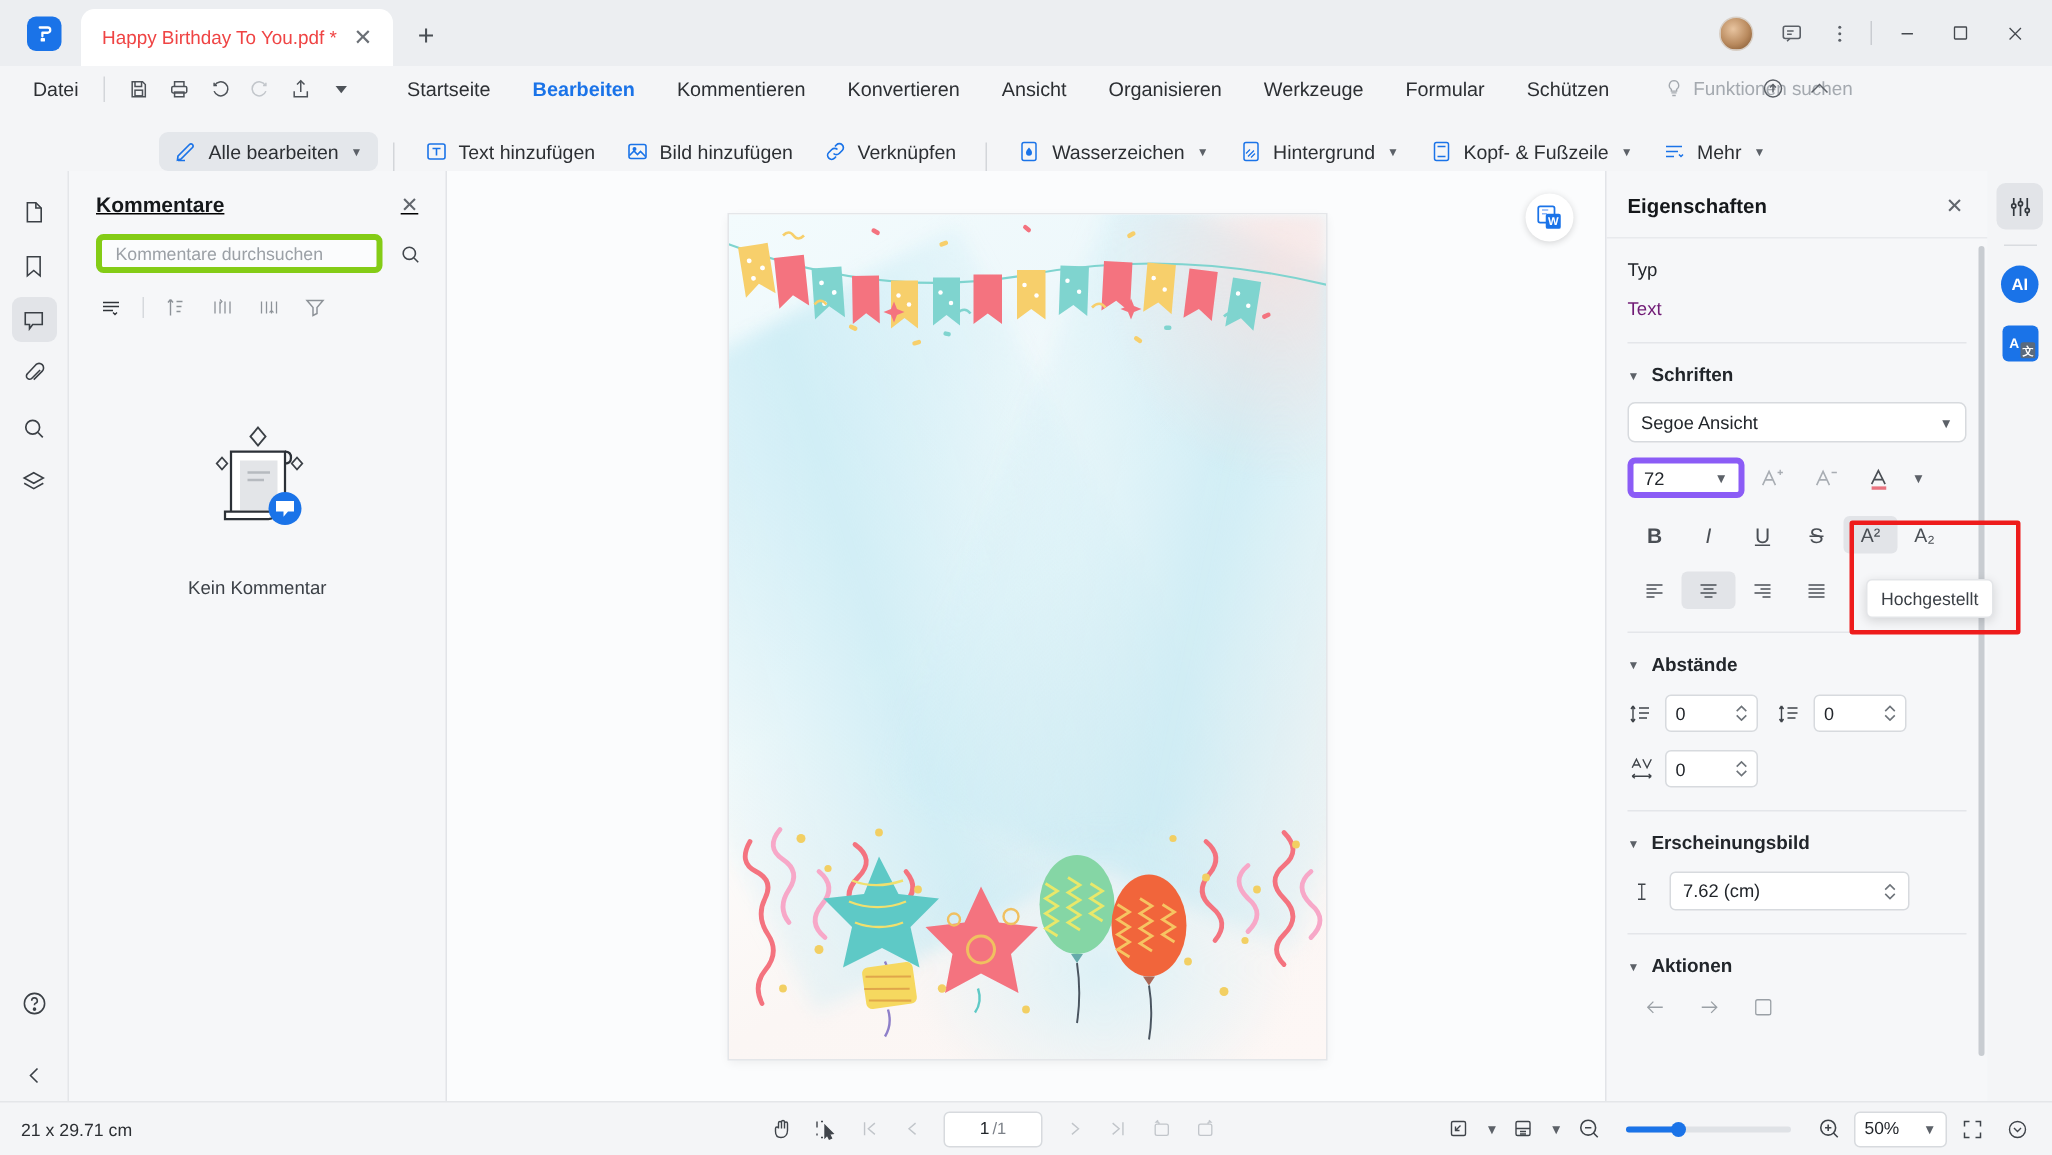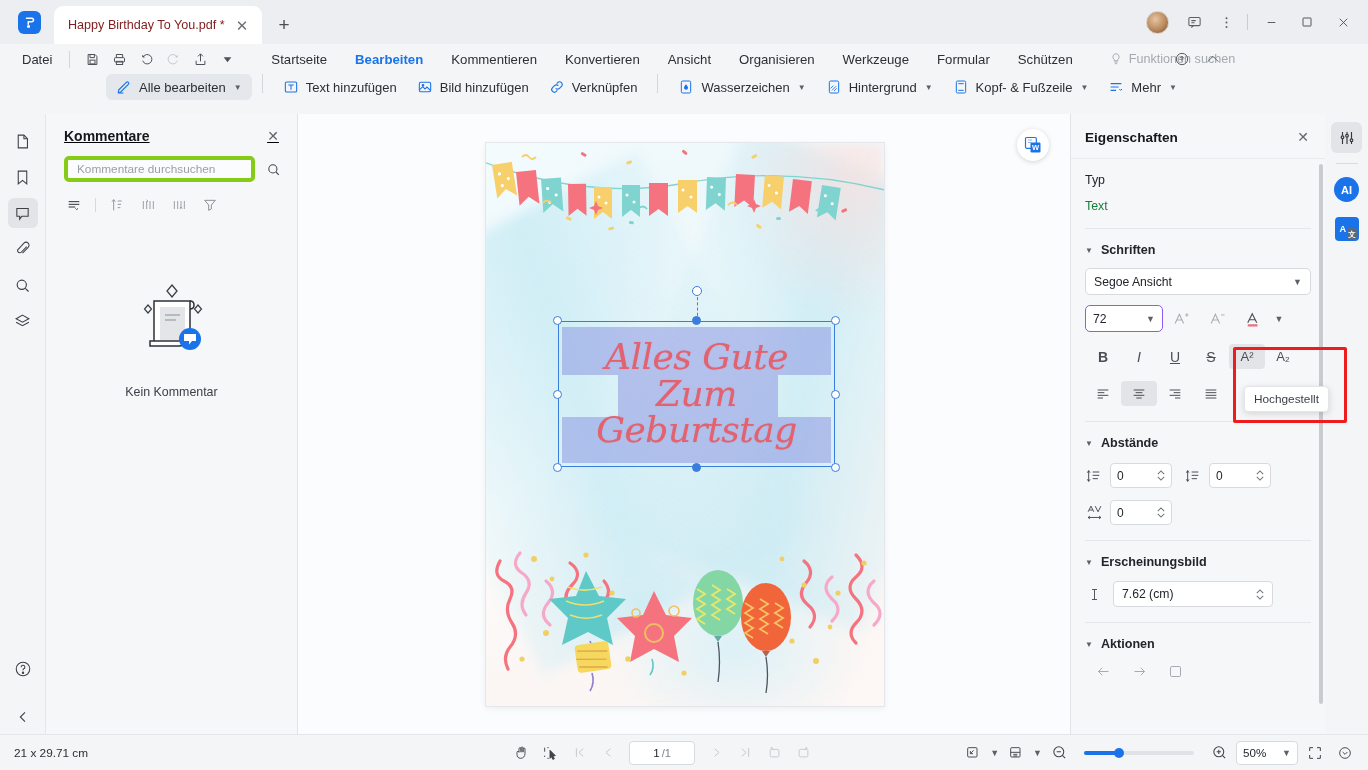--- a/index.html
+++ b/index.html
@@ -22,21 +22,21 @@
     width: 23px; height: 23px; border-radius: 6px; background: #1a73e8;
     display: flex; align-items: center; justify-content: center;
   }
   .app-logo svg { width: 14px; height: 14px; }
   .tab {
     position: absolute; left: 54px; top: 6px; width: 208px; height: 38px;
     background: #ffffff; border-radius: 9px 9px 0 0;
     display: flex; align-items: center; padding: 0 10px 0 14px;
   }
   .tab-title {
-    font-size: 12.6px; color: #7f1d1d; flex: 1; white-space: nowrap;
+    font-size: 12.6px; color: #ef4444; flex: 1; white-space: nowrap;
     overflow: hidden; text-overflow: ellipsis;
   }
   .tab-close { width: 20px; height: 20px; display:flex; align-items:center; justify-content:center;
     color:#6b7076; font-size: 15px; line-height: 1; border-radius: 4px; }
   .newtab {
     position: absolute; left: 272px; top: 12px; width: 24px; height: 24px;
     display: flex; align-items: center; justify-content: center;
     color: #4a4f55; font-size: 19px; line-height: 1; font-weight: 300;
   }
   .tb-right { position: absolute; right: 8px; top: 7px; display: flex; align-items: center; gap: 2px; }
@@ -66,21 +66,21 @@
   }
   .find {
     display: flex; align-items: flex-end; gap: 6px; margin-left: 22px; color: #a4a9af; font-size: 12.6px;
   }
   .menu-right { position: absolute; right: 10px; display: flex; gap: 4px; align-items: center; }
   .menu-right .qa { color: #5b6067; }
 
   
   .ribbon {
     position: absolute; top: 74px; left: 0; width: 1368px; height: 40px;
-    display: flex; align-items: flex-start; background: #f4f5f7; padding-left: 106px;
+    display: flex; align-items: flex-end; background: #f4f5f7; padding-left: 106px;
   }
   .rb {
     display: flex; align-items: center; gap: 7px; padding: 5px 10px; border-radius: 6px;
     font-size: 13px; color: #2c2f33; white-space: nowrap;
   }
   .rb.sel { background: #e4e7eb; }
   .rb .cv { color: #1a73e8; }
   .caret { font-size: 8px; color: #5c6168; margin-left: 1px; }
   .rsep { width: 1px; height: 19px; background: #d3d6da; margin: 0 10px; }
 
@@ -170,32 +170,32 @@
   
   .props {
     position: absolute; left: 1070px; top: 114px; width: 255px; height: 620px;
     background: #f6f7f9; border-left: 1px solid #e2e4e8;
   }
   .pp-head { display: flex; align-items: center; padding: 13px 12px 11px 14px; border-bottom: 1px solid #e8eaed; }
   .pp-title { font-size: 13.6px; color: #15181b; flex: 1; font-weight: 600; }
   .pp-close { width: 20px; height: 20px; display: flex; align-items: center; justify-content: center; color: #61666d; font-size: 14px; }
   .pp-body { padding: 0 14px 0 14px; position: relative; }
   .pp-label { font-size: 12.4px; color: #22262b; margin-top: 14px; }
-  .pp-value { font-size: 12.4px; color: #15803d; margin-top: 12px; }
+  .pp-value { font-size: 12.4px; color: #701a75; margin-top: 12px; }
   .pp-hr { height: 1px; background: #e4e6ea; margin: 15px 0 0 0; }
   .sect { display: flex; align-items: center; gap: 8px; margin-top: 14px; }
   .sect-caret { color: #5c6168; font-size: 8px; }
   .sect-title { font-size: 12.6px; color: #22262b; font-weight: 600; }
   .sel-ctl {
     margin-top: 11px; height: 27px; background: #fff; border: 1px solid #d7dade; border-radius: 5px;
     display: flex; align-items: center; padding: 0 8px; font-size: 12.2px; color: #22262b;
   }
   .sel-ctl .cap { margin-left: auto; color: #5c6168; font-size: 9px; }
   .font-row { display: flex; align-items: center; gap: 0px; margin-top: 10px; }
-  .size-ctl { width: 78px; height: 27px; background: #fff; border: 1px solid #8b5cf6; border-radius: 5px;
+  .size-ctl { width: 78px; height: 27px; background: #fff; border: 4px solid #8b5cf6; border-radius: 5px;
     display: flex; align-items: center; padding: 0 7px; font-size: 12.2px; color: #22262b; }
   .size-ctl .cap { margin-left: auto; color: #5c6168; font-size: 9px; }
   .fbtn { width: 36px; height: 27px; display: flex; align-items: center; justify-content: center; color: #a8adb3; }
   .fmt-row { display: flex; align-items: center; margin-top: 12px; }
   .fmt { width: 36px; height: 25px; display: flex; align-items: center; justify-content: center;
     color: #4a4f55; font-size: 14px; border-radius: 4px; }
   .fmt.on { background: #e2e4e8; }
   .fmt.gray { color: #9aa0a6; }
   .spacing-grid { display: flex; gap: 12px; margin-top: 13px; flex-wrap: wrap; }
   .sp-item { display: flex; align-items: center; gap: 7px; }
@@ -669,41 +669,20 @@
           <rect x="122" y="84" width="6" height="3" rx="1.5" fill="#f7cf6b" transform="rotate(-15 125 85)"></rect>
           <rect x="143" y="78" width="5" height="3" rx="1.5" fill="#7fd4cf" transform="rotate(10 145 79)"></rect>
           <rect x="270" y="82" width="6" height="3" rx="1.5" fill="#f7cf6b" transform="rotate(35 273 83)"></rect>
           <rect x="290" y="74" width="5" height="3" rx="1.5" fill="#7fd4cf"></rect>
           <rect x="355" y="66" width="6" height="3" rx="1.5" fill="#f4737f" transform="rotate(-25 358 67)"></rect>
           <path d="M108 67l2 5 2-5 5-2-5-2-2-5-2 5-5 2z" fill="#f4737f"></path>
           <path d="M266 65l2 5 2-5 5-2-5-2-2-5-2 5-5 2z" fill="#f4737f"></path>
         </g>
       </svg>
 
-      <div class="selbox">
-        <div class="hl" style="left:4px;top:6px;width:269px;height:48px;"></div>
-        <div class="hl" style="left:60px;top:54px;width:160px;height:42px;"></div>
-        <div class="hl" style="left:4px;top:96px;width:269px;height:46px;"></div>
-        <div class="sel-text">
-          <span>Alles Gute</span>
-          <span>Zum</span>
-          <span>Geburtstag</span>
-        </div>
-        <div class="frame"></div>
-        <div class="rot-line"></div>
-        <div class="rot-handle"></div>
-        <div class="handle" style="left:-5px;top:-5px"></div>
-        <div class="handle f" style="left:134px;top:-5px"></div>
-        <div class="handle" style="left:273px;top:-5px"></div>
-        <div class="handle" style="left:-5px;top:69px"></div>
-        <div class="handle" style="left:273px;top:69px"></div>
-        <div class="handle" style="left:-5px;top:142px"></div>
-        <div class="handle f" style="left:134px;top:142px"></div>
-        <div class="handle" style="left:273px;top:142px"></div>
-      </div>
 
       <svg style="position:absolute;left:0;bottom:0" width="398" height="165" viewBox="0 0 398 165">
 
         <g fill="none" stroke-width="3.2" stroke-linecap="round">
           <path d="M14 20 q -8 14 4 20 q 12 6 6 18 q -6 12 2 24 q 8 12 -2 24 q -8 10 -2 22" stroke="#f4737f"></path>
           <path d="M34 12 q -10 12 2 20 q 12 8 4 20 q -8 12 0 22" stroke="#f7a8c8"></path>
           <path d="M60 40 q 12 10 2 22 q -10 12 2 22" stroke="#f7a8c8"></path>
           <path d="M84 22 q 14 10 2 22 q -12 12 0 24 q 10 12 -2 24" stroke="#f4737f"></path>
           <path d="M118 40 q 10 12 -2 22 q -12 10 -2 22" stroke="#f4737f"></path>
           <path d="M318 20 q 12 10 2 22 q -10 12 2 22 q 12 10 2 22" stroke="#f4737f"></path>

